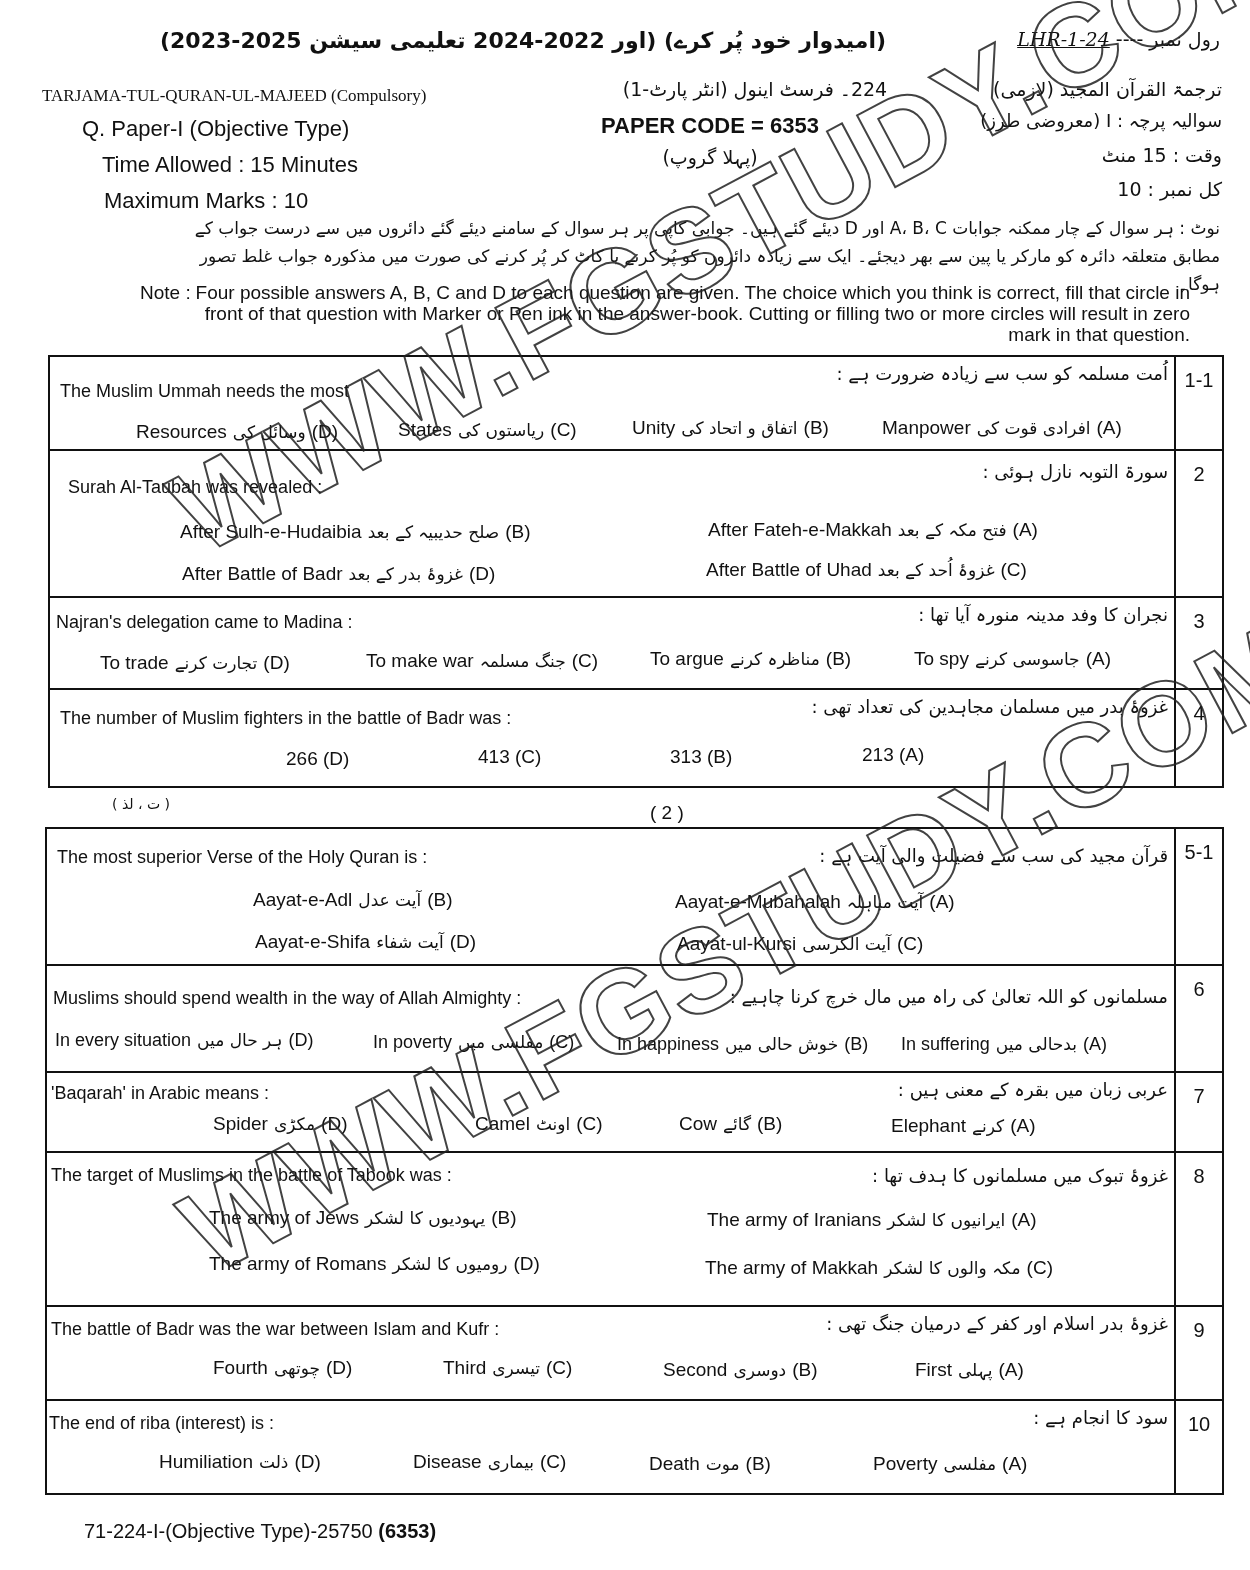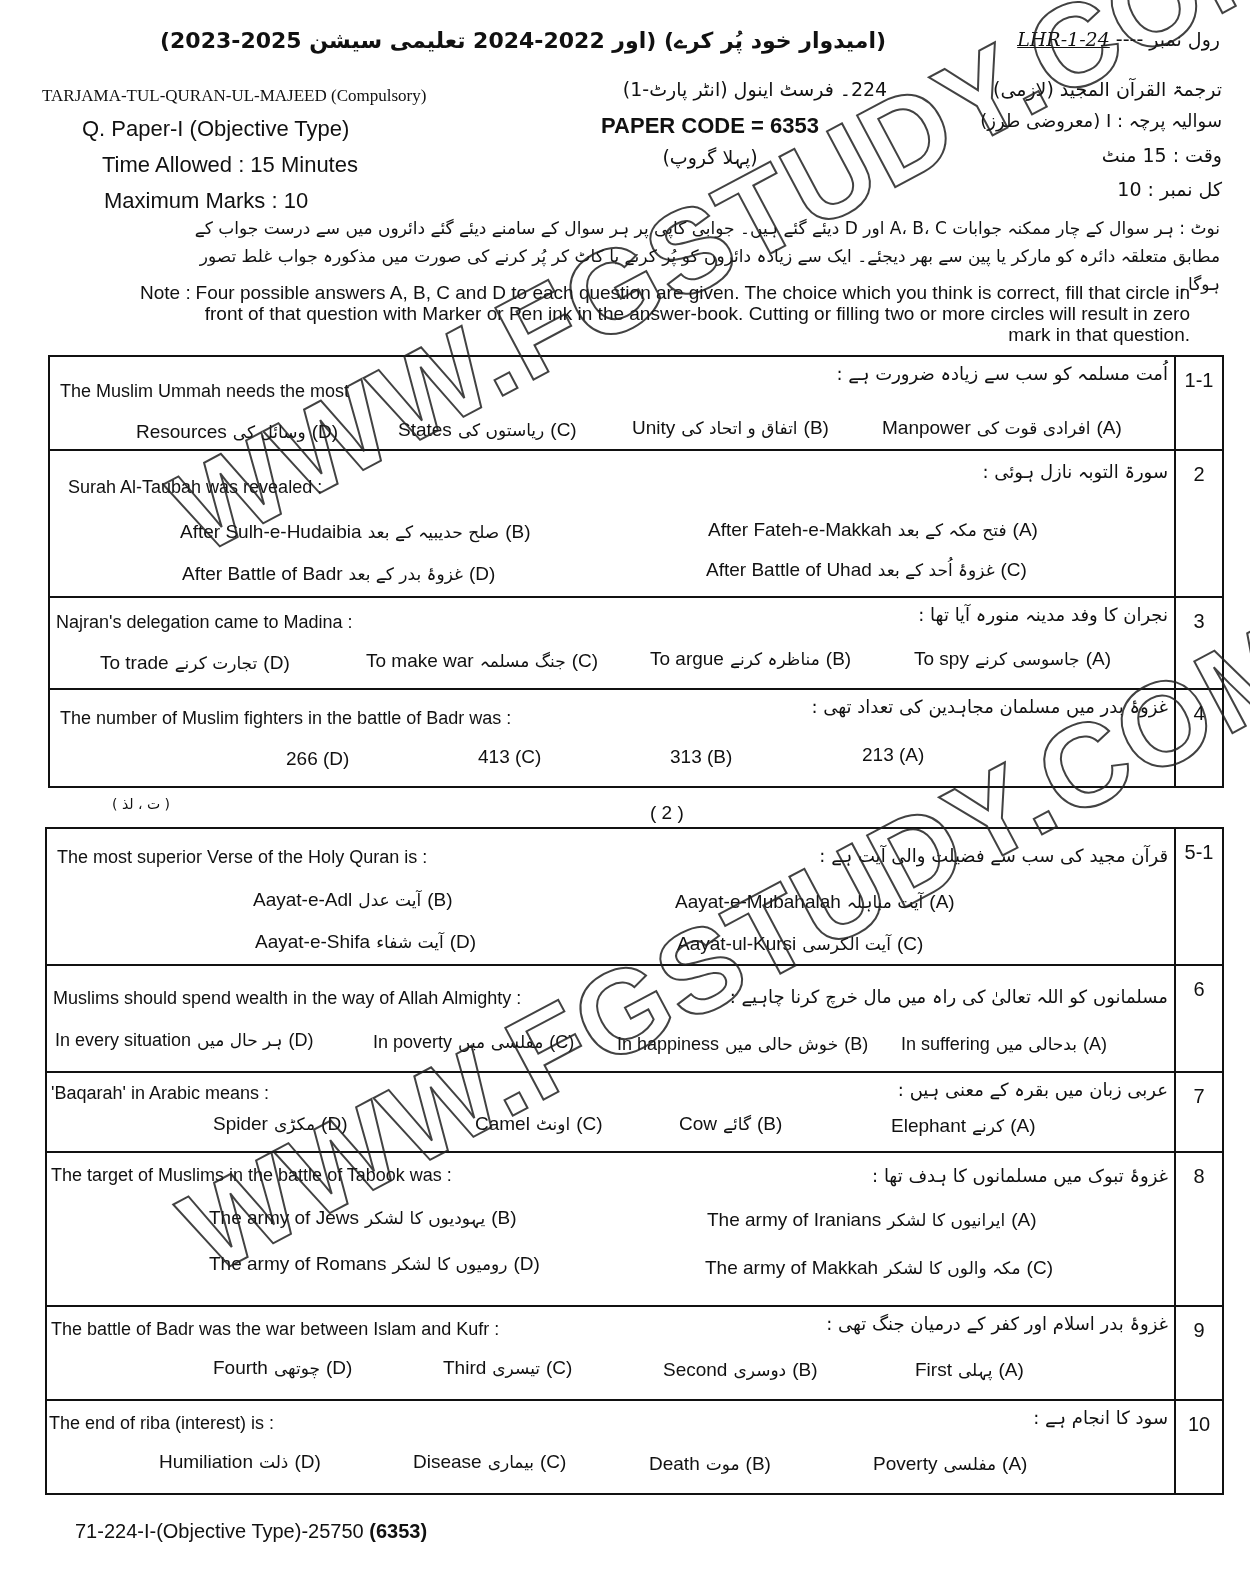--- a/index.html
+++ b/index.html
@@ -37,21 +37,21 @@
   .qbody { position:relative; margin-right:48px; height:100%; }
   .q-en { position:absolute; left:10px; top:12px; font-size:18px; }
   .q-ur { position:absolute; right:6px; top:6px; font-size:18px; direction:rtl; font-family:"DejaVu Sans", sans-serif; white-space:nowrap; }
   .opt { position:absolute; font-size:19px; white-space:nowrap; }
   .opt .oe { }
   .opt .ou { font-family:"DejaVu Sans", sans-serif; font-size:17px; margin:0 6px; }
   .opt .ol { }
 
   #page-num { top:802px; left:650px; font-size:19px; }
   #pm-left { top:796px; left:112px; font-size:14px; }
-  #footer { top:1520px; left:75px; font-size:20px; }
+  #footer { top:1520px; left:84px; font-size:20px; }
 
   
   .wm { position:absolute; font-family:"Liberation Sans", sans-serif; font-size:118px; font-weight:bold; color:transparent; -webkit-text-stroke:2px #222; letter-spacing:2px; transform:rotate(-28deg); transform-origin:left top; opacity:0.85; pointer-events:none; white-space:nowrap; }
 </style>
 </head>
 <body>
 
 <div class="abs" id="session-line">
   <span class="urdu">(2023-2025 اور 2022-2024 تعلیمی سیشن) (امیدوار خود پُر کرے)</span>
 </div>

